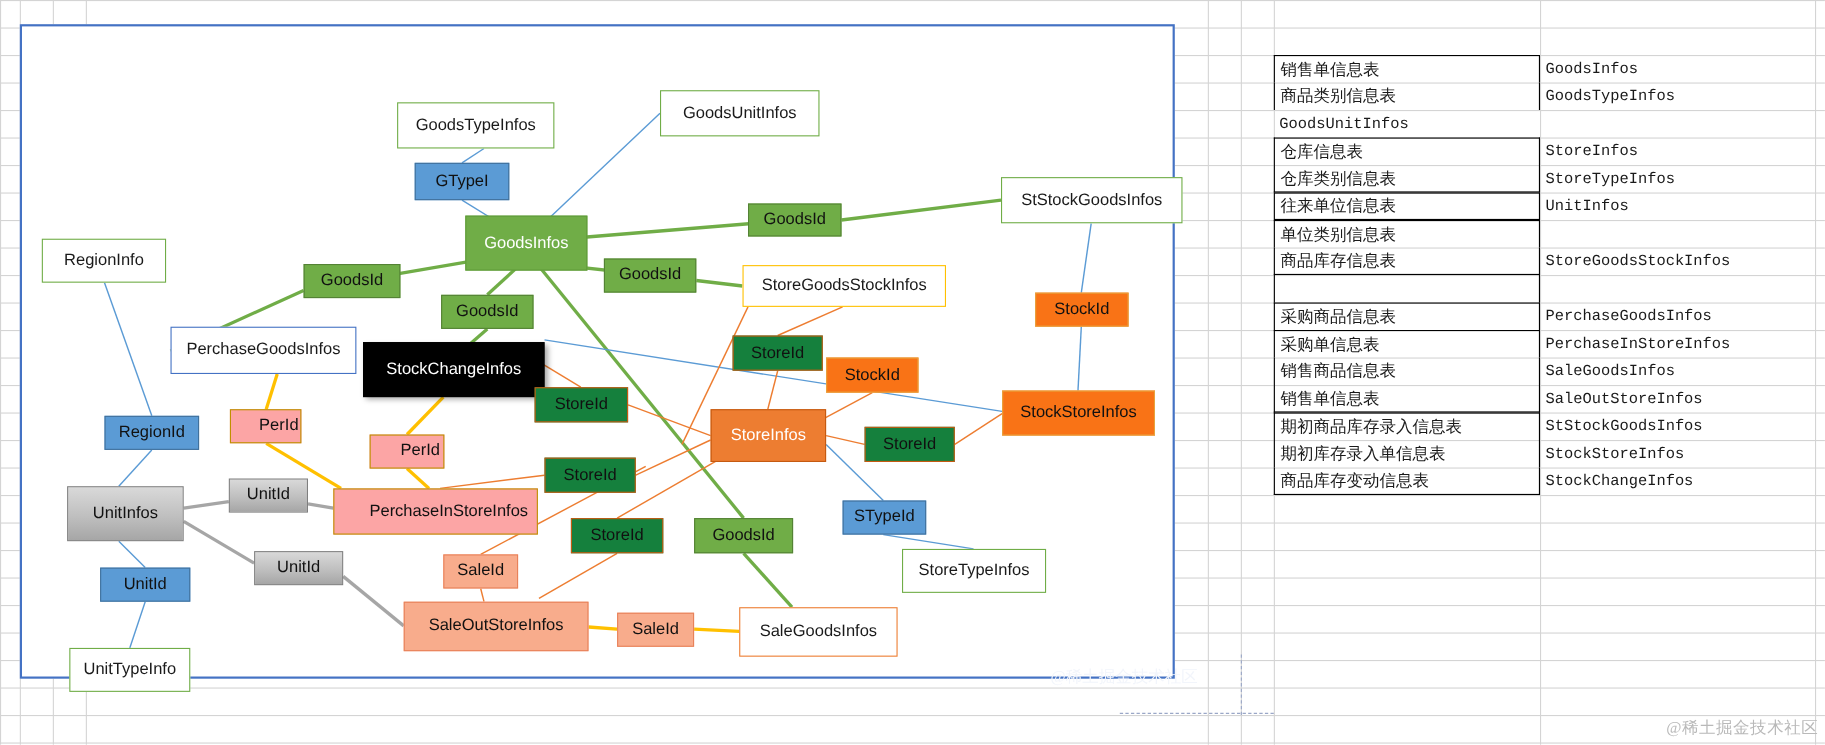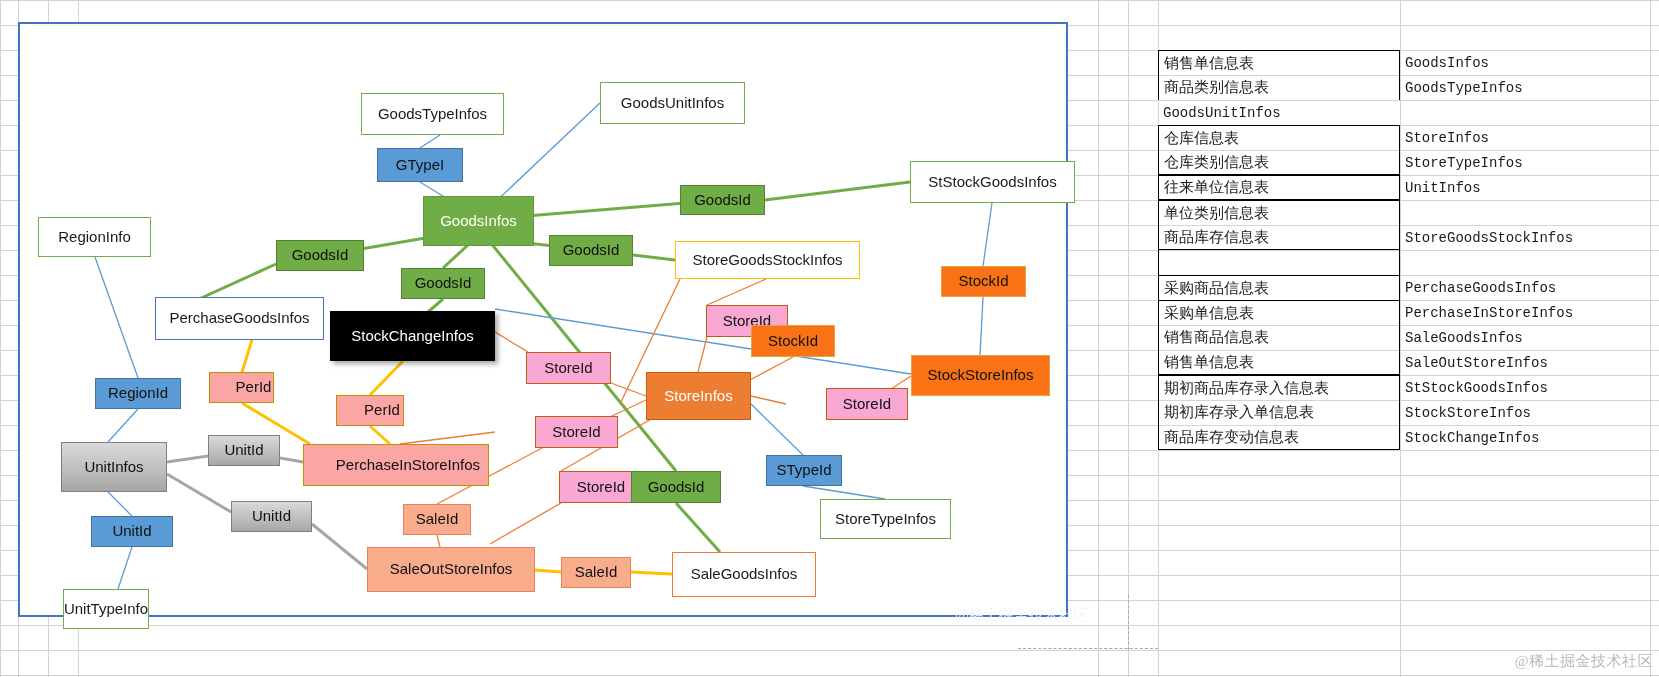--- a/index.html
+++ b/index.html
@@ -30,21 +30,21 @@
     white-space:nowrap;
   }
   .n-white-green{background:#ffffff;border:1.5px solid #70ad47;color:#1a1a1a;}
   .n-white-blue {background:#ffffff;border:1.5px solid #4472c4;color:#1a1a1a;}
   .n-white-amber{background:#ffffff;border:1.5px solid #ffc000;color:#1a1a1a;}
   .n-white-orange{background:#ffffff;border:1.5px solid #ed7d31;color:#1a1a1a;}
   .n-green{background:#70ad47;border:1px solid #5f9b39;color:#ffffff;}
   .n-green-tag{background:#70ad47;border:1.5px solid #548235;color:#111111;}
   .n-blue{background:#5b9bd5;border:1px solid #41719c;color:#111111;}
   .n-orange{background:#ed7d31;border:1.5px solid #c55a11;color:#ffffff;}
-  .n-orange-tag{background:#f9a8d4;border:1.5px solid #c55a11;color:#111111;margin-left:40px;}
+  .n-orange-tag{background:#15803d;border:1.5px solid #c55a11;color:#111111;}
   .n-yellow{background:#fca5a5;border:1.5px solid #bf9000;color:#111111;padding-left:24px;}
   .n-amber{background:#f97316;border:1.5px solid #e8a33d;color:#111111;}
   .n-salmon{background:#f8ac8c;border:1.5px solid #e8825a;color:#111111;}
   .n-black{background:#000000;border:1px solid #000000;color:#ffffff;
            box-shadow:3px 3px 5px rgba(0,0,0,.35);}
   .n-gray{background:linear-gradient(180deg,#d9d9d9 0%,#bfbfbf 55%,#a6a6a6 100%);
           border:1.5px solid #7f7f7f;color:#111111;}
 
   
   #tbl{position:absolute;left:1158px;top:50px;}
@@ -207,21 +207,21 @@
       <div class="node n-blue" style="left: 746px; top: 431px; width: 76px; height: 31px;">STypeId</div>
       <div class="node n-orange-tag" style="left: 499px; top: 447px; width: 84px; height: 32px;">StoreId</div>
       <div class="node n-green-tag" style="left: 611px; top: 447px; width: 90px; height: 32px;">GoodsId</div>
       <div class="node n-gray" style="left: 211px; top: 477px; width: 81px; height: 31px;">UnitId</div>
       <div class="node n-salmon" style="left: 383px; top: 480px; width: 68px; height: 31px;">SaleId</div>
       <div class="node n-white-green" style="left: 800px; top: 475px; width: 131px; height: 40px;">StoreTypeInfos</div>
       <div class="node n-blue" style="left: 71px; top: 492px; width: 82px; height: 31px;">UnitId</div>
       <div class="node n-salmon" style="left: 347px; top: 523px; width: 168px; height: 45px;">SaleOutStoreInfos</div>
       <div class="node n-salmon" style="left: 541px; top: 533px; width: 70px; height: 31px;">SaleId</div>
       <div class="node n-white-orange" style="left: 652px; top: 528px; width: 144px; height: 45px;">SaleGoodsInfos</div>
-      <div class="node n-white-green" style="left: 43px; top: 565px; width: 86px; height: 40px;">UnitTypeInfo</div>
+      <div class="node n-white-green" style="left: 43px; top: 565px; width: 110px; height: 40px;">UnitTypeInfo</div>
     </div>
 </div>
 
 <div id="tbl">
     <div class="trow">
       <div class="tcn bdr-l bdr-r bdr-t">销售单信息表</div>
       <div class="ten">GoodsInfos</div>
     </div>
     <div class="trow">
       <div class="tcn bdr-l bdr-r">商品类别信息表</div>

